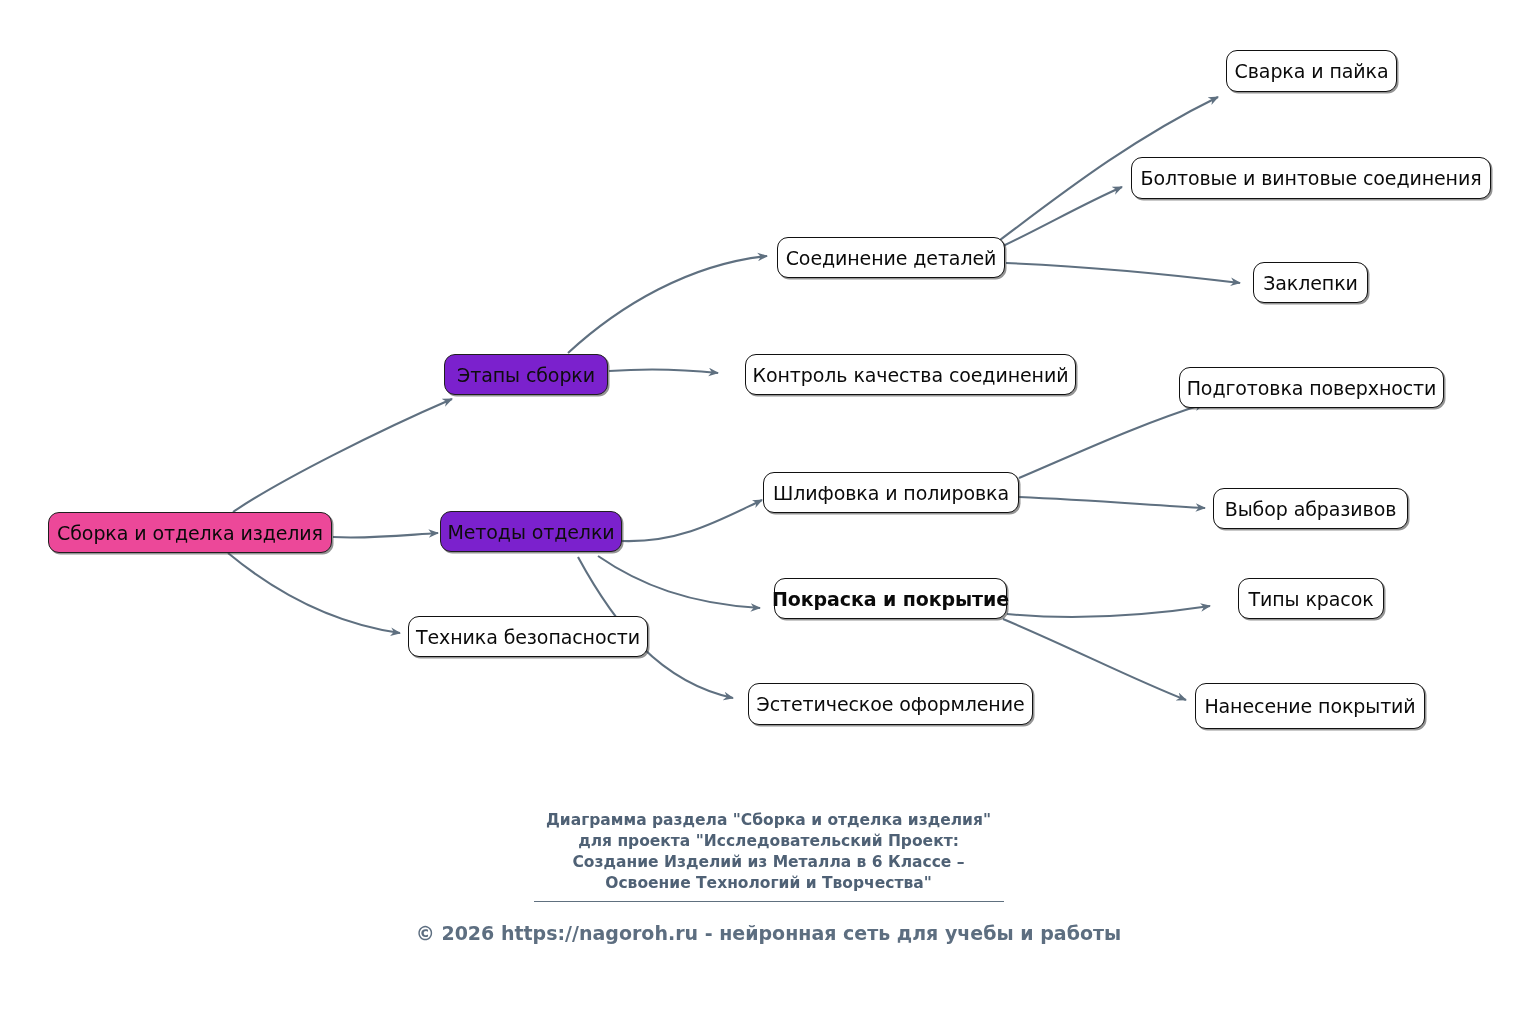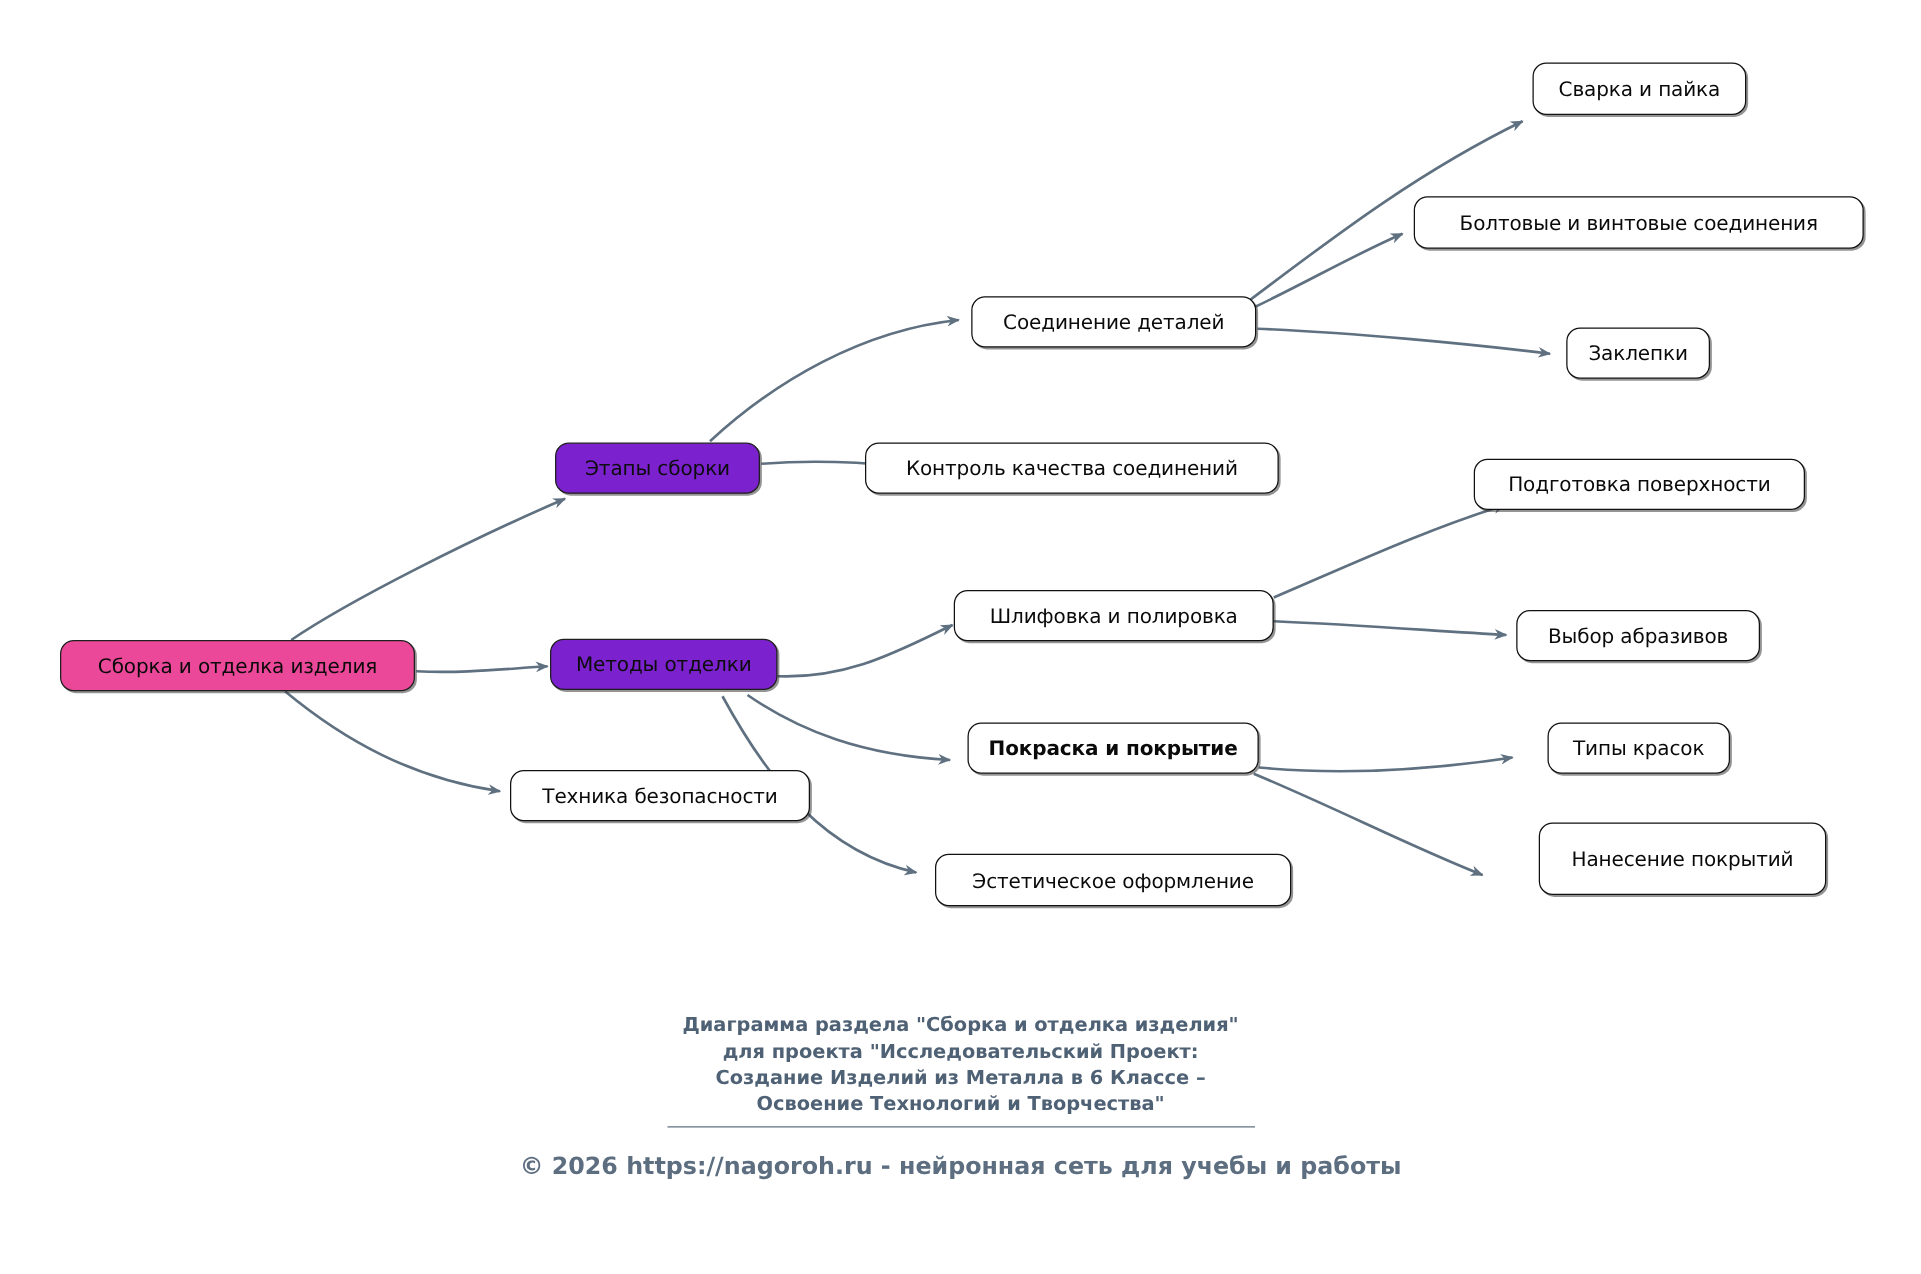--- a/index.html
+++ b/index.html
@@ -33,21 +33,21 @@
   .node {
     position: absolute;
     box-sizing: border-box;
     display: flex;
     align-items: center;
     justify-content: center;
     border-radius: 11px;
     border: 1.4px solid #111111;
     background: #ffffff;
     color: #0a0a0a;
-    font-size: 16px;
+    font-size: 19px;
     font-weight: 400;
     letter-spacing: -0.1px;
     white-space: nowrap;
     box-shadow: 1.5px 1.5px 0 rgba(60,60,60,0.55);
     padding: 0 14px;
   }
   .node.root {
     background: #ec4899;
     border-color: #1f1f1f;
   }
@@ -146,21 +146,21 @@
   </div>
 
   <div class="node" style="left:408px; top:616px; width:240px; height:41px;">
     <span>Техника безопасности</span>
   </div>
 
   <div class="node" style="left:777px; top:237px; width:228px; height:41px;">
     <span>Соединение деталей</span>
   </div>
 
-  <div class="node" style="left:692px; top:354px; width:331px; height:41px;">
+  <div class="node" style="left:745px; top:354px; width:331px; height:41px;">
     <span>Контроль качества соединений</span>
   </div>
 
   <div class="node" style="left:1226px; top:50px; width:171px; height:42px;">
     <span>Сварка и пайка</span>
   </div>
 
   <div class="node" style="left:1131px; top:157px; width:360px; height:42px;">
     <span>Болтовые и винтовые соединения</span>
   </div>
@@ -186,21 +186,21 @@
   </div>
 
   <div class="node" style="left:1213px; top:472px; width:195px; height:41px;margin-top:16px;">
     <span>Выбор абразивов</span>
   </div>
 
   <div class="node" style="left:1238px; top:578px; width:146px; height:41px;">
     <span>Типы красок</span>
   </div>
 
-  <div class="node" style="left:1195px; top:658px; width:230px; height:58px;margin-left:36px;">
+  <div class="node" style="left:1195px; top:683px; width:230px; height:46px;">
     <span>Нанесение покрытий</span>
   </div>
 
   <div class="caption">
     <span class="caption-line">Диаграмма раздела "Сборка и отделка изделия"</span>
     <span class="caption-line">для проекта "Исследовательский Проект:</span>
     <span class="caption-line">Создание Изделий из Металла в 6 Классе –</span>
     <span class="caption-line">Освоение Технологий и Творчества"</span>
   </div>
 

